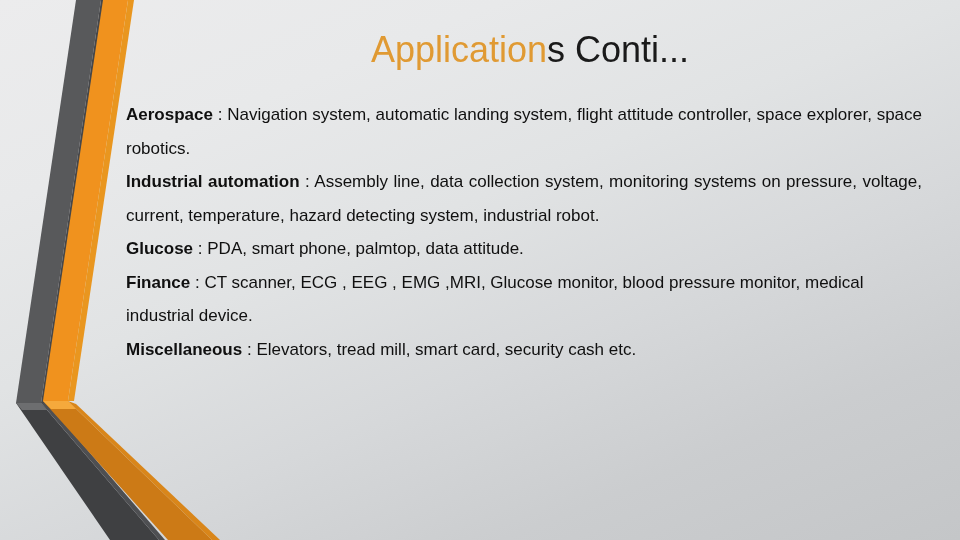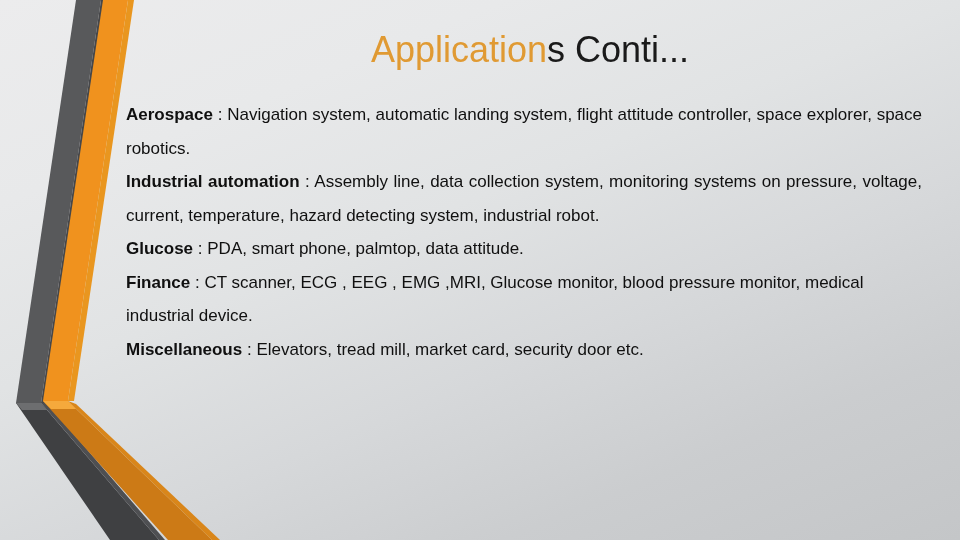--- a/index.html
+++ b/index.html
@@ -115,17 +115,17 @@
     <p class="para noj">
       <span class="lead">Glucose</span><span> : PDA, smart phone, palmtop, data attitude.</span>
     </p>
 
     <p class="para noj">
       <span class="lead">Finance</span><span> : CT scanner,  ECG , EEG , EMG ,MRI, Glucose monitor, blood pressure monitor, medical industrial device.</span>
     </p>
 
 
     <p class="para noj">
-      <span class="lead">Miscellaneous</span><span> : Elevators, tread mill, market card, security door etc.</span>
+      <span class="lead">Miscellaneous</span><span> : Elevators, tread mill, smart card, security cash etc.</span>
     </p>
 
   </div>
 </div>
 
 </body></html>

